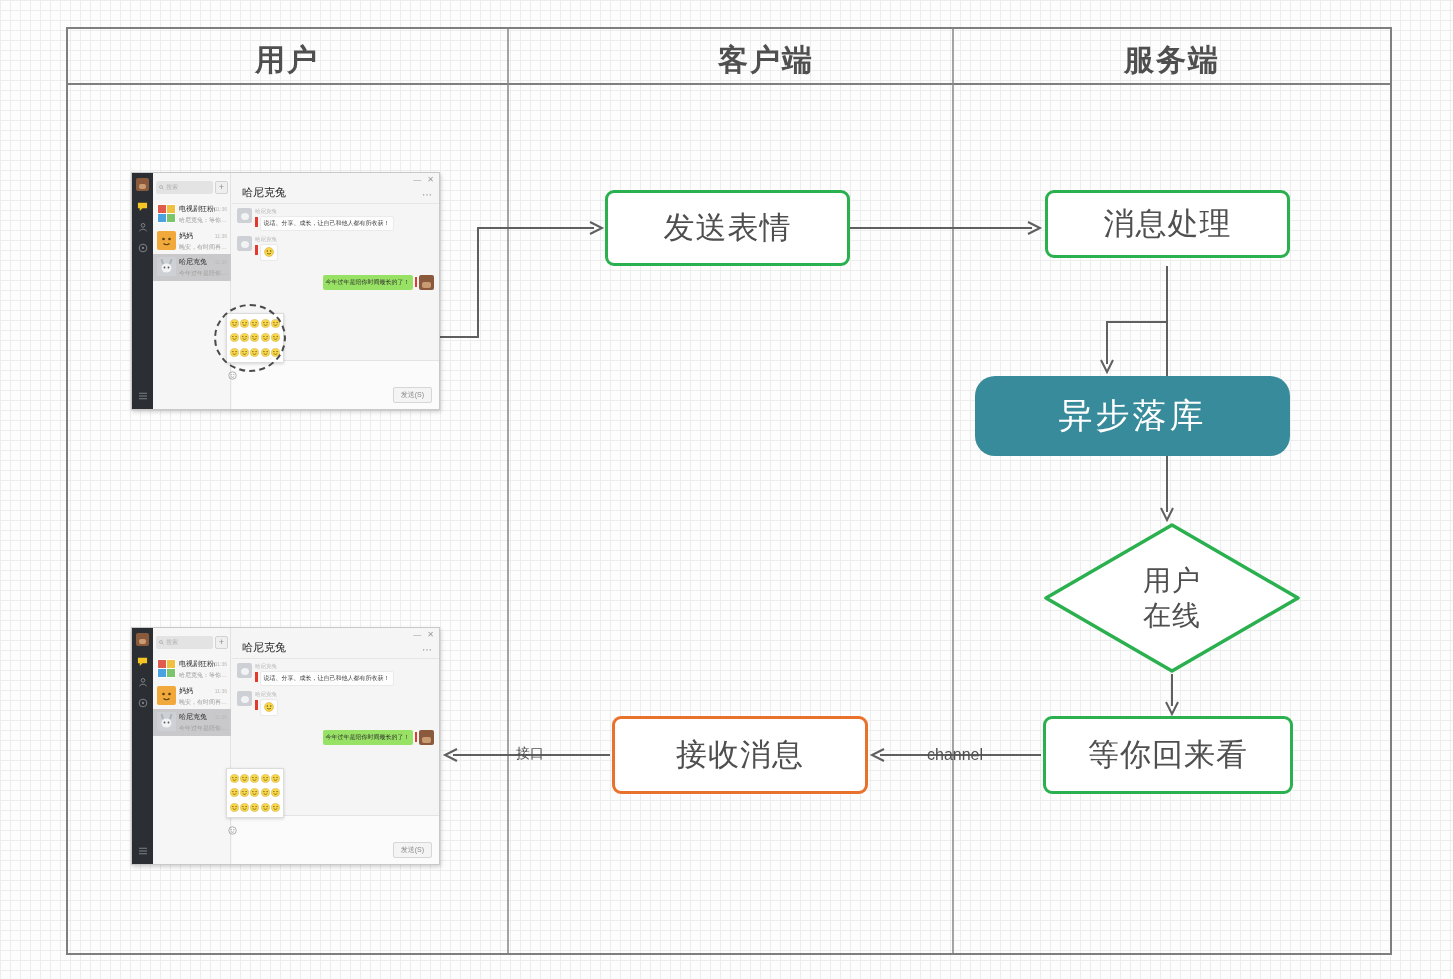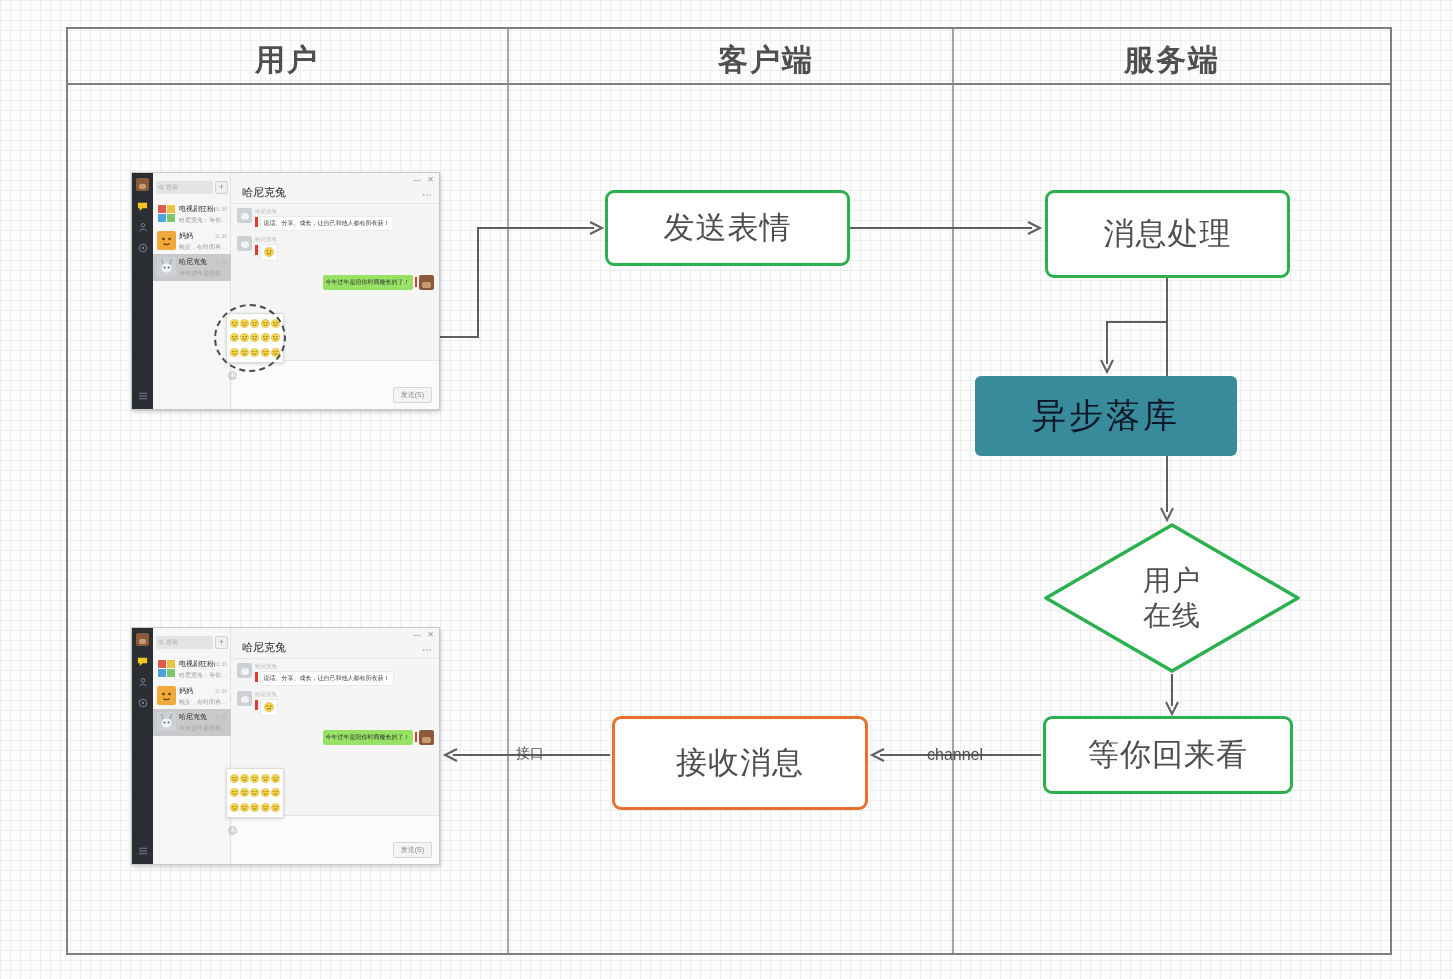--- a/index.html
+++ b/index.html
@@ -26,26 +26,26 @@
   #wires path, #wires line { stroke:#5f5f5f; stroke-width:2; fill:none; }
   #wires .lane-div { stroke:#868686; stroke-width:1.5; }
 
   
   .fnode { position:absolute; display:flex; align-items:center; justify-content:center;
     background:#fff; border-radius:9px; font-size:31px; color:#4f4f4f;
     letter-spacing:1px; }
   .green { border:3px solid #2ab04e; }
   .orange { border:3px solid #e8712c; }
   #n-send   { left:605px; top:190px; width:245px; height:76px; }
-  #n-proc   { left:1045px; top:190px; width:245px; height:88px; }
-  #n-async  { left:975px; top:376px; width:262px; height:80px;
-    background:#388b9a; color:#0f172a; font-family:"DejaVu Serif", serif;
-    font-size:34px; border:none; border-radius:6px; letter-spacing:3px; }
+  #n-proc   { left:1045px; top:190px; width:245px; height:68px; }
+  #n-async  { left:975px; top:376px; width:315px; height:80px;
+    background:#388b9a; color:#ffffff; font-family:"DejaVu Serif", serif;
+    font-size:34px; border:none; border-radius:20px; letter-spacing:3px; }
   #n-forward{ left:1043px; top:716px; width:250px; height:78px; }
-  #n-recv   { left:612px; top:716px; width:256px; height:94px; }
+  #n-recv   { left:612px; top:716px; width:256px; height:78px; }
   #n-diamond{ left:1042px; top:522px; width:260px; height:152px; }
   #n-diamond .dtext { position:absolute; left:0; top:0; width:100%; height:100%;
     display:flex; flex-direction:column; align-items:center; justify-content:center;
     font-size:28px; color:#4f4f4f; line-height:1.25; letter-spacing:1px; }
 
   .edge-label { position:absolute; color:#4f4f4f; background:transparent;
     transform:translate(-50%,-50%); }
   #lbl-channel { left:955px; top:755px; font-size:16px; }
   #lbl-iface   { left:530px; top:754px; font-size:14px; }
 

